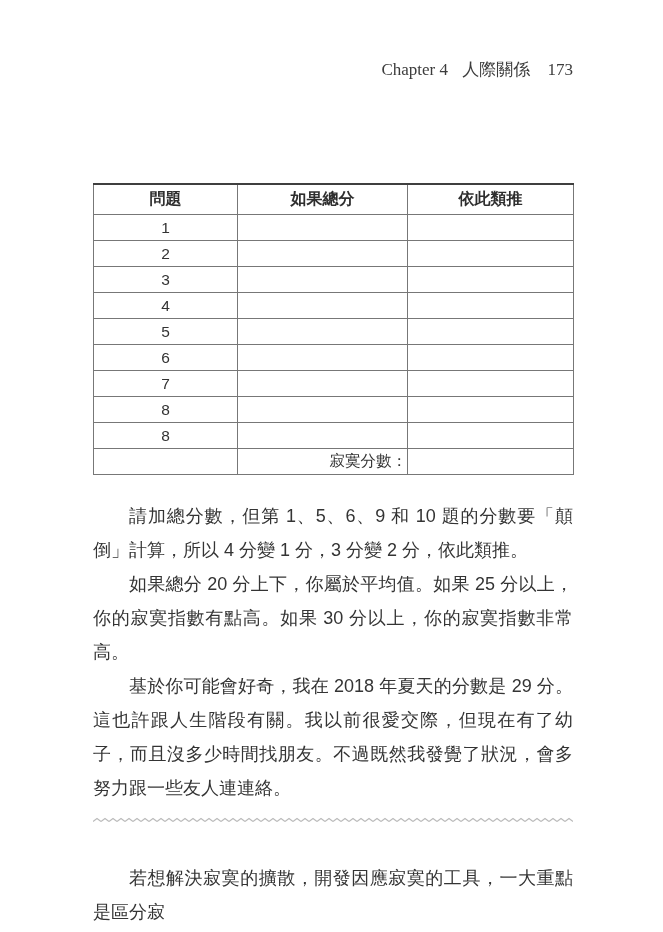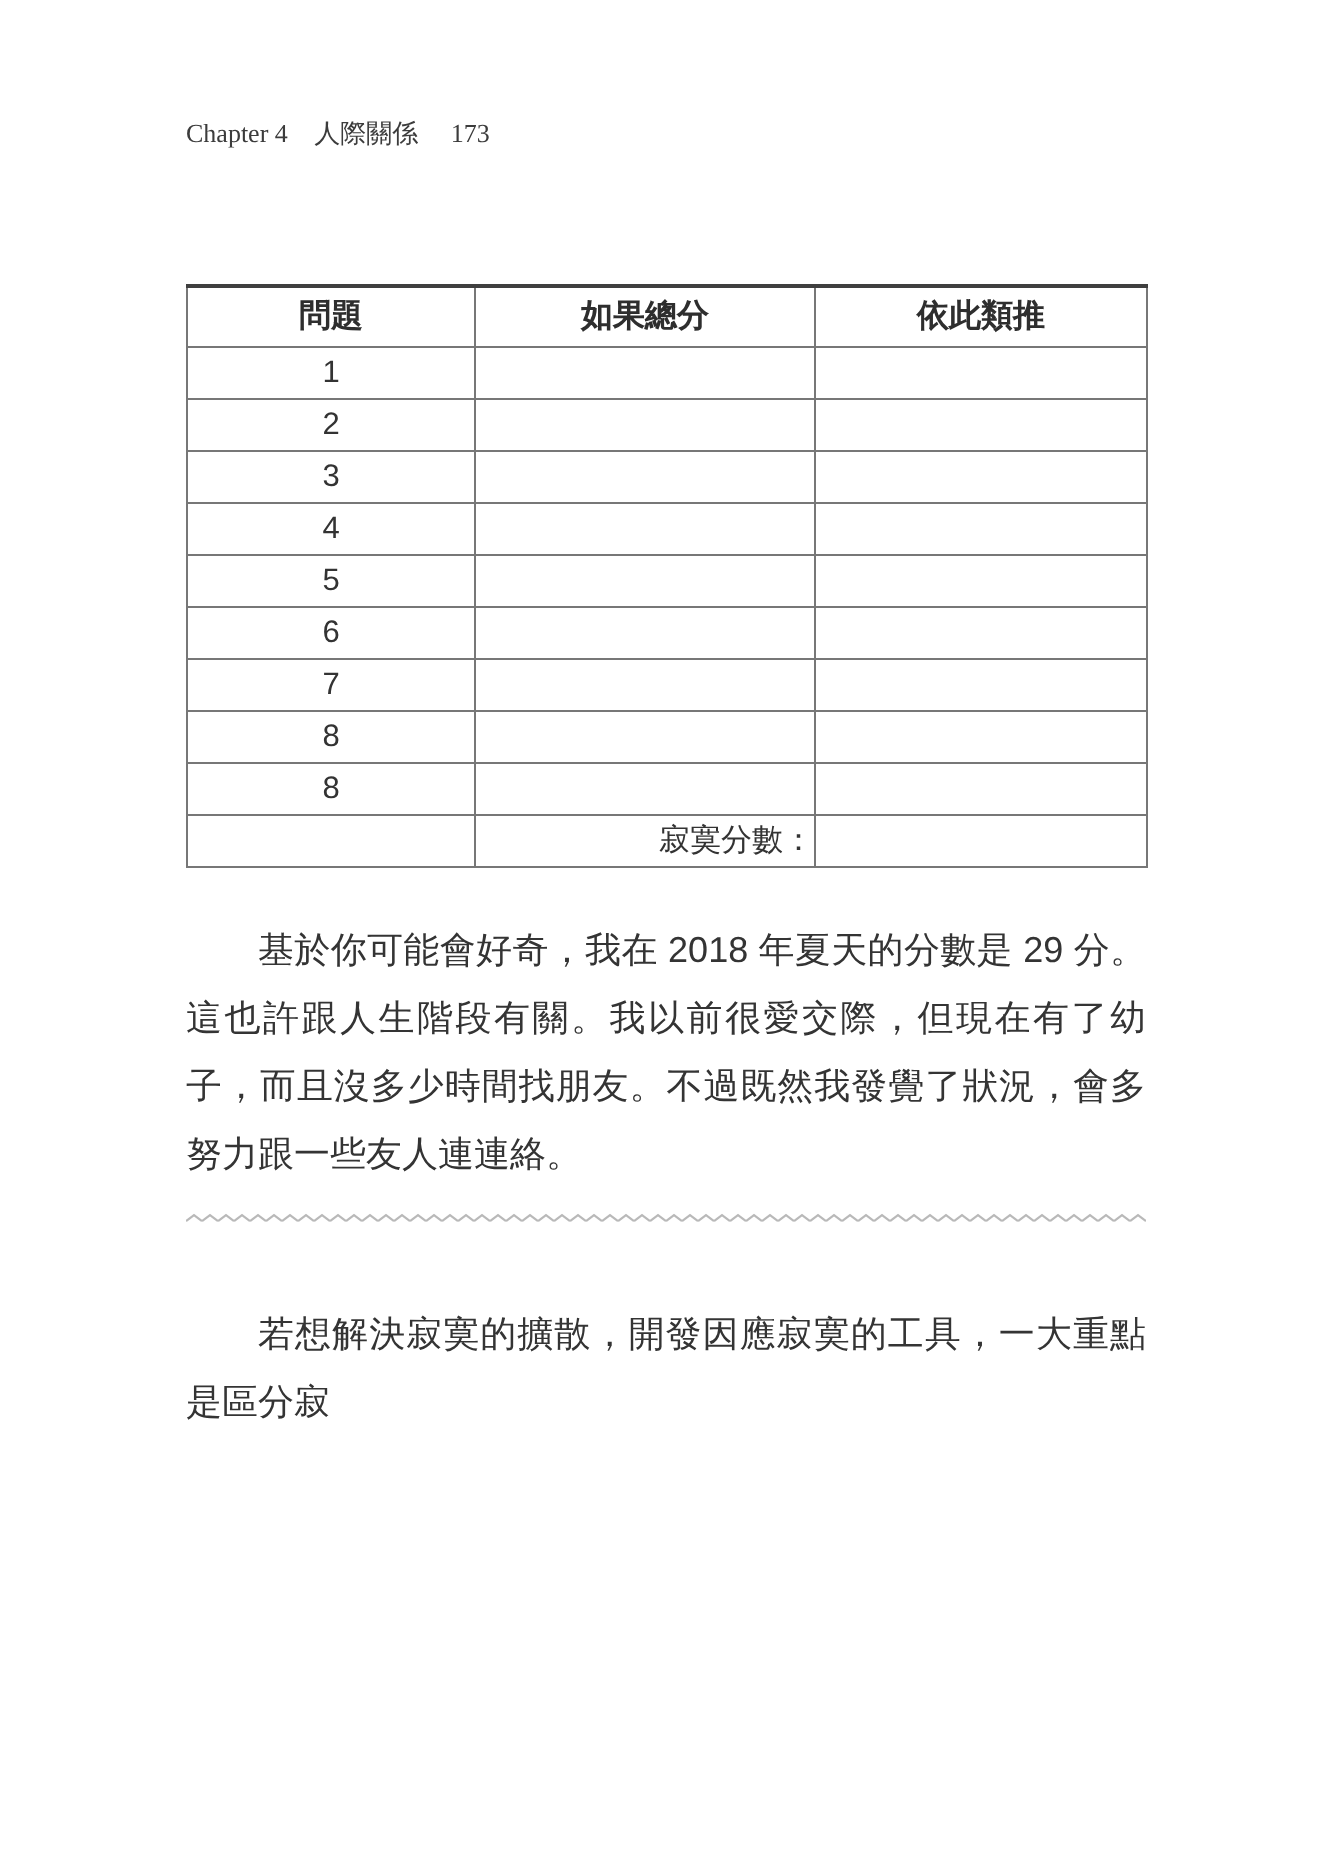--- a/index.html
+++ b/index.html
@@ -12,32 +12,32 @@
     width: 663px;
     height: 932px;
     background: #ffffff;
     box-sizing: border-box;
     padding: 58px 90px 0 93px;
     font-family: "Liberation Sans", sans-serif;
     color: #333333;
     overflow: hidden;
   }
   .page-header {
-    text-align: left;
+    text-align: right;
     font-family: "Liberation Serif", "DejaVu Serif", serif;
-    font-size: 13px;
+    font-size: 17px;
     color: #3c3c3c;
     white-space: nowrap;
   }
   .page-header .section { margin-left: 10px; }
   .page-header .pagenum { margin-left: 13px; }
 
   table.score-table {
     width: 480px;
-    margin-top: 66px;
+    margin-top: 102px;
     border-collapse: collapse;
     table-layout: fixed;
     border: 1px solid #666666;
     border-top: 2.5px solid #3f3f3f;
   }
   table.score-table col.c1 { width: 144px; }
   table.score-table col.c2 { width: 170px; }
   table.score-table col.c3 { width: 166px; }
   table.score-table th {
     border: 1px solid #777777;
@@ -155,20 +155,22 @@
       </tr>
       <tr>
         <td></td>
         <td class="label-cell">寂寞分數：</td>
         <td></td>
       </tr>
     </tbody>
   </table>
 
   <div class="content">
+    <p class="body-p">請加總分數，但第 1、5、6、9 和 10 題的分數要「顛倒」計算，所以 4 分變 1 分，3 分變 2 分，依此類推。</p>
+    <p class="body-p">如果總分 20 分上下，你屬於平均值。如果 25 分以上，你的寂寞指數有點高。如果 30 分以上，你的寂寞指數非常高。</p>
     <p class="body-p">基於你可能會好奇，我在 2018 年夏天的分數是 29 分。這也許跟人生階段有關。我以前很愛交際，但現在有了幼子，而且沒多少時間找朋友。不過既然我發覺了狀況，會多努力跟一些友人連連絡。</p>
 
     <div class="divider-wrap">
       <svg width="480" height="6" xmlns="http://www.w3.org/2000/svg">
         <defs>
           <pattern id="zigzag" width="8" height="6" patternUnits="userSpaceOnUse">
             <polyline points="0,4.5 4,1.5 8,4.5" fill="none" stroke="#b9b9b9" stroke-width="1.1"></polyline>
           </pattern>
         </defs>
         <rect width="480" height="6" fill="url(#zigzag)"></rect>

